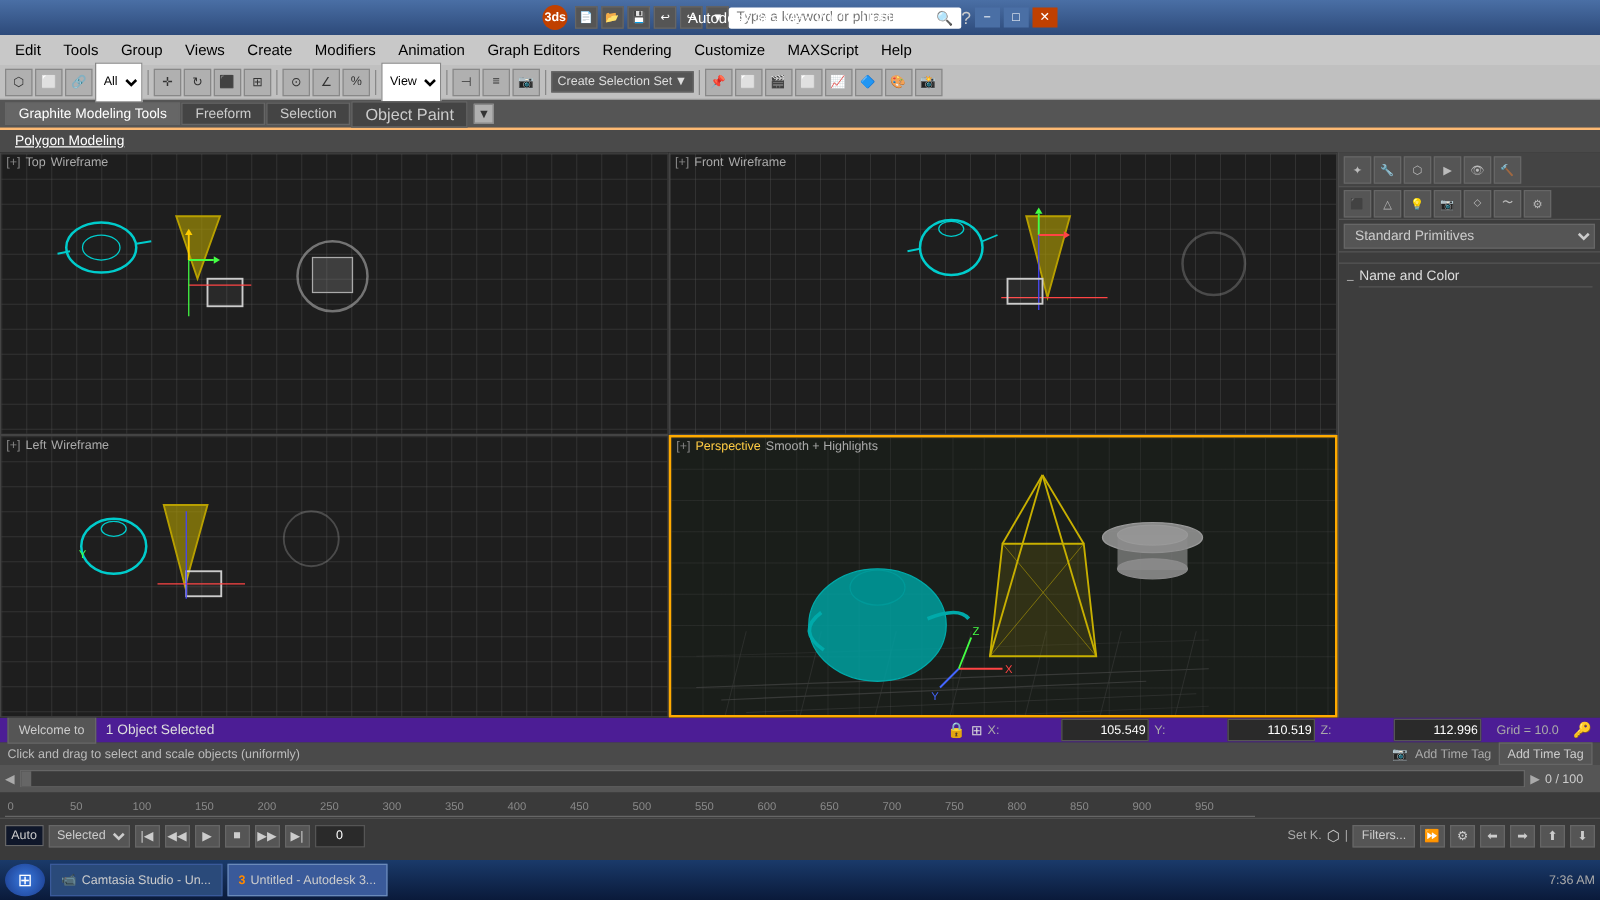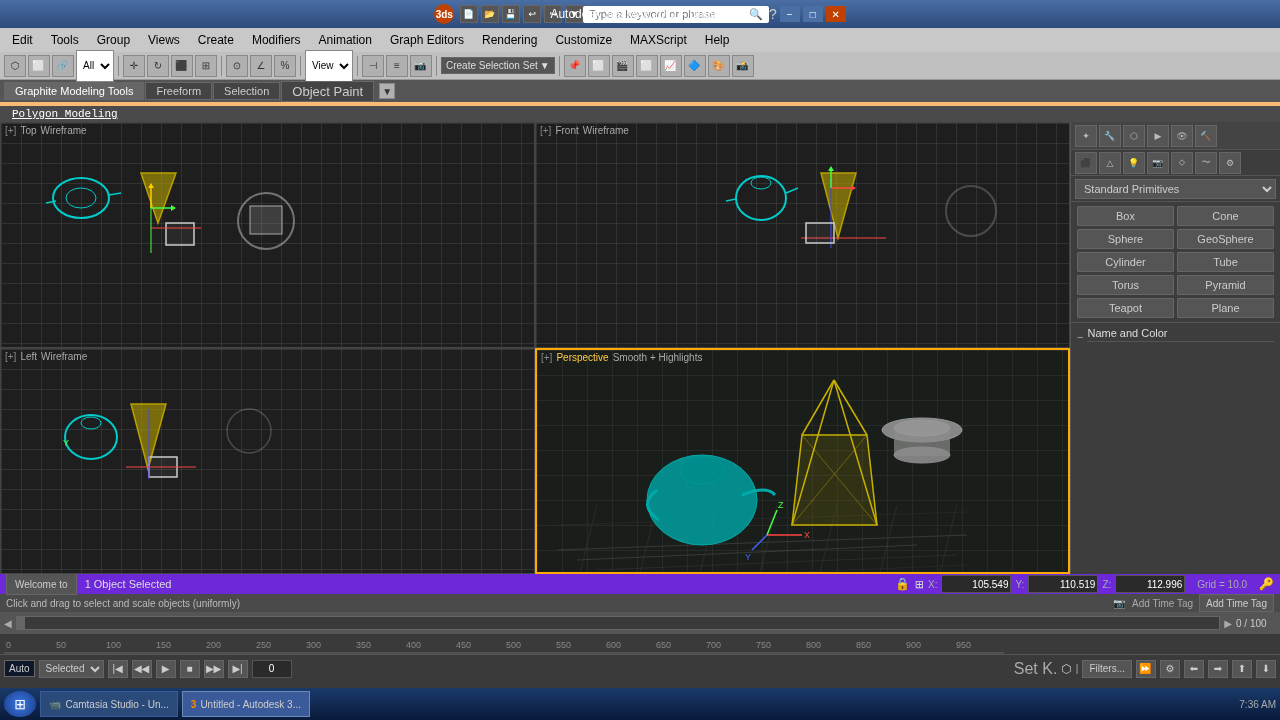--- a/index.html
+++ b/index.html
@@ -39,22 +39,21 @@
     
     #toolbar2 {
       height: 22px; background: #555; display: flex; align-items: center; gap: 1px; padding: 0 4px;
     }
     .tool-tab { padding: 2px 10px; background: #444; border: 1px solid #666; cursor: pointer; font-size: 11px; color: #ccc; }
     .tool-tab.active { background: #666; color: #fff; border-bottom: 1px solid #666; }
     .tool-tab-paint { padding: 2px 10px; background: #444; border: 1px solid #666; cursor: pointer; font-size: 13px; color: #ccc; }
 
     #toolbar3 {
       height: 20px; background: #4a4a4a; display: flex; align-items: center; padding: 0 6px;
-      border-top: 4px solid #fdba74;
-      font-family: Liberation Mono, monospace;
+      border-top: 2px solid #fdba74;
     }
     .sub-tab { font-size: 11px; color: #bbb; padding: 0 6px; cursor: pointer; }
     .sub-tab.active { color: #fff; text-decoration: underline; }
 
     
     #main-area {
       display: flex; height: 452px;
     }
 
     
@@ -129,28 +128,28 @@
       width: 20px; height: 20px; background: #00aaaa; border: 1px solid #666; cursor: pointer;
     }
 
     
     .viewport-perspective {
       border: 2px solid #ffaa00 !important;
     }
     .coord-label { font-size: 10px; color: #aaa; }
     .coord-input {
       width: 70px; height: 18px; background: #2a2a2a; border: 1px solid #555;
-      color: #fff; font-size: 10px; padding: 0 2px; text-align: right;
+      color: #fff; font-size: 10px; padding: 0 2px; text-align: right; margin-left: 46px;
     }
     .play-btn { width: 20px; height: 18px; background: #555; border: 1px solid #666; color: #ccc; display: flex; align-items: center; justify-content: center; font-size: 10px; cursor: pointer; }
     #selected-dropdown { height: 18px; background: #555; border: 1px solid #666; color: #ccc; font-size: 10px; padding: 0 2px; }
 
     
     #status-line {
-      height: 20px; background: #6d28d9; display: flex; align-items: center; padding: 0 6px; gap: 8px;
+      height: 20px; background: #4c1d95; display: flex; align-items: center; padding: 0 6px; gap: 8px;
       font-size: 11px; color: #ddd;
     }
     #hint-line {
       height: 18px; background: #4a4a4a; display: flex; align-items: center; padding: 0 6px;
       font-size: 10px; color: #bbb;
     }
 
     
     #taskbar {
       height: 32px; background: linear-gradient(to bottom, #1a3a6a, #0a1a3a);
@@ -445,32 +444,20 @@
       <div class="panel-icon">⬦</div>
       <div class="panel-icon">〜</div>
       <div class="panel-icon">⚙</div>
     </div>
     <div id="panel-dropdown-row">
       <select id="std-primitives-dropdown">
         <option>Standard Primitives</option>
       </select>
     </div>
     <div id="panel-object-type">
-      <div class="obj-grid">
-        <div class="obj-btn">Box</div>
-        <div class="obj-btn">Cone</div>
-        <div class="obj-btn">Sphere</div>
-        <div class="obj-btn">GeoSphere</div>
-        <div class="obj-btn">Cylinder</div>
-        <div class="obj-btn">Tube</div>
-        <div class="obj-btn">Torus</div>
-        <div class="obj-btn">Pyramid</div>
-        <div class="obj-btn">Teapot</div>
-        <div class="obj-btn">Plane</div>
-      </div>
     </div>
     <div id="panel-name-color">
       <div style="display:flex;justify-content:space-between;align-items:center;margin-bottom:4px;">
         <span style="color:#aaa;cursor:pointer;margin-right:4px;">−</span>
         <div class="panel-section-title" style="flex:1;">Name and Color</div>
       </div>
     </div>
   </div>
 </div>
 
@@ -546,21 +533,21 @@
     <option>Selected</option>
   </select>
   <div class="play-btn">|◀</div>
   <div class="play-btn">◀◀</div>
   <div class="play-btn">▶</div>
   <div class="play-btn">■</div>
   <div class="play-btn">▶▶</div>
   <div class="play-btn">▶|</div>
   <input class="frame-input" type="text" value="0" style="">
   <div style="display:flex;align-items:center;gap:4px;margin-left:auto;">
-    <span style="font-size:16px;color:#aaa;">Set K.</span>
+    <span style="font-size:10px;color:#aaa;">Set K.</span>
     <span style="font-size:12px;cursor:pointer;">⬡</span>
     <span style="font-size:10px;color:#aaa;">|</span>
     <button id="filters-btn">Filters...</button>
 
     <div class="play-btn">⏩</div>
     <div class="play-btn">⚙</div>
     <div class="play-btn">⬅</div>
     <div class="play-btn">➡</div>
     <div class="play-btn">⬆</div>
     <div class="play-btn">⬇</div>

